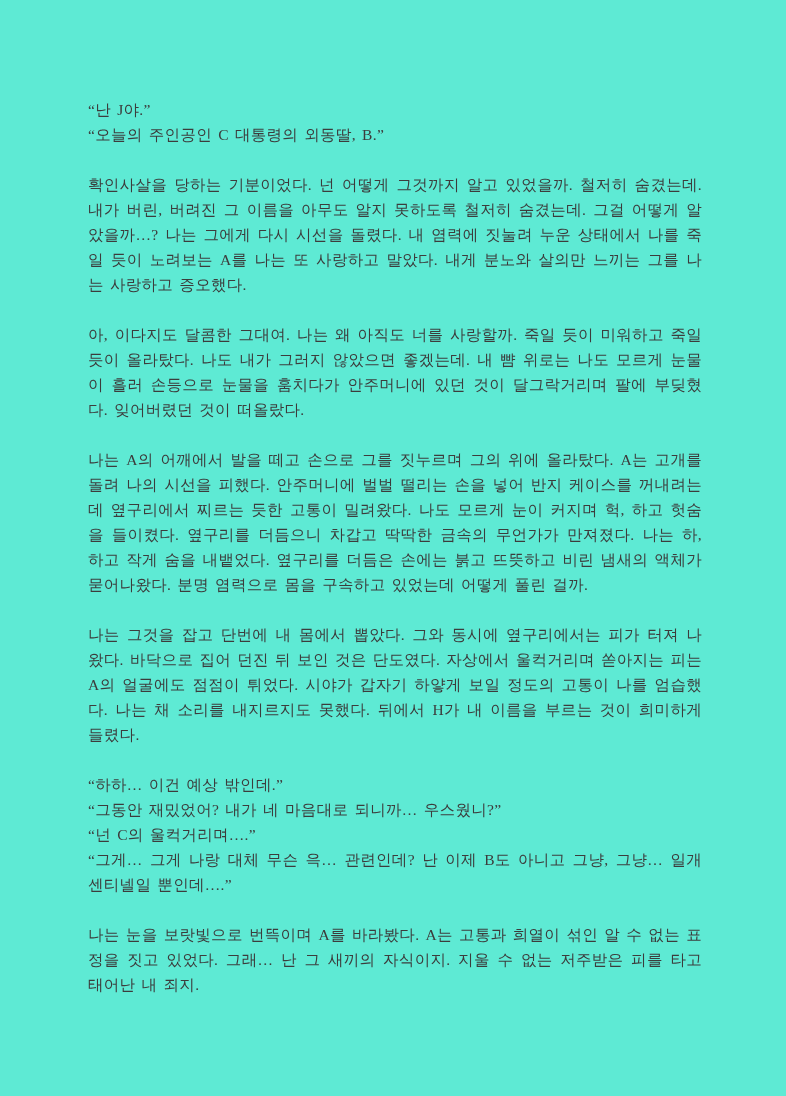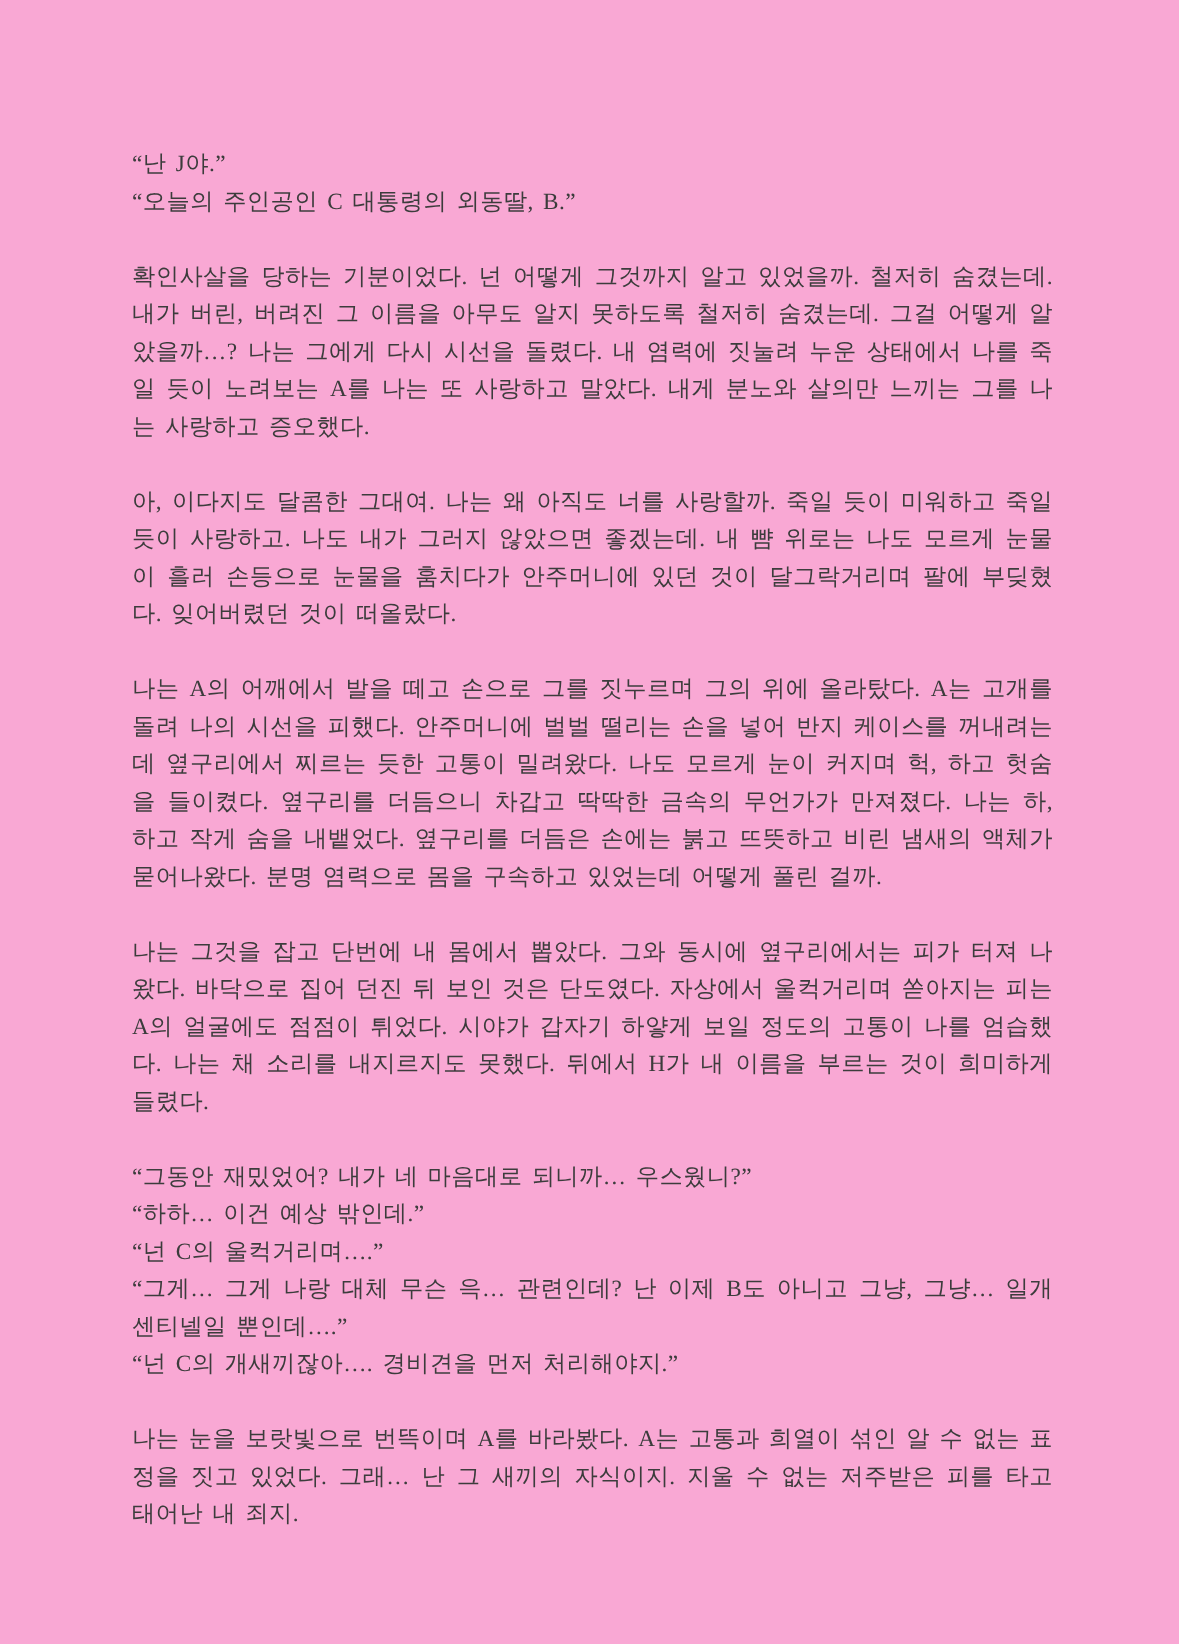--- a/index.html
+++ b/index.html
@@ -4,21 +4,21 @@
 <style>
   html, body {
     margin: 0;
     padding: 0;
     background: #ffffff;
   }
   .page {
     position: relative;
     width: 786px;
     height: 1096px;
-    background: #f9a8d4;
+    background: #5eead4;
     overflow: hidden;
   }
   .doc {
     position: absolute;
     left: 88px;
     top: 97px;
     width: 614px;
     color: #3c3c3c;
     font-family: "Liberation Serif", "DejaVu Serif", serif;
     font-size: 15.5px;
@@ -42,37 +42,36 @@
     <div class="block">
       <p>“난 J야.”</p>
       <p>“오늘의 주인공인 C 대통령의 외동딸, B.”</p>
     </div>
 
     <div class="block">
       <p>확인사살을 당하는 기분이었다. 넌 어떻게 그것까지 알고 있었을까. 철저히 숨겼는데. 내가 버린, 버려진 그 이름을 아무도 알지 못하도록 철저히 숨겼는데. 그걸 어떻게 알았을까…? 나는 그에게 다시 시선을 돌렸다. 내 염력에 짓눌려 누운 상태에서 나를 죽일 듯이 노려보는 A를 나는 또 사랑하고 말았다. 내게 분노와 살의만 느끼는 그를 나는 사랑하고 증오했다.</p>
     </div>
 
     <div class="block">
-      <p>아, 이다지도 달콤한 그대여. 나는 왜 아직도 너를 사랑할까. 죽일 듯이 미워하고 죽일 듯이 사랑하고. 나도 내가 그러지 않았으면 좋겠는데. 내 뺨 위로는 나도 모르게 눈물이 흘러 손등으로 눈물을 훔치다가 안주머니에 있던 것이 달그락거리며 팔에 부딪혔다. 잊어버렸던 것이 떠올랐다.</p>
+      <p>아, 이다지도 달콤한 그대여. 나는 왜 아직도 너를 사랑할까. 죽일 듯이 미워하고 죽일 듯이 올라탔다. 나도 내가 그러지 않았으면 좋겠는데. 내 뺨 위로는 나도 모르게 눈물이 흘러 손등으로 눈물을 훔치다가 안주머니에 있던 것이 달그락거리며 팔에 부딪혔다. 잊어버렸던 것이 떠올랐다.</p>
     </div>
 
     <div class="block">
       <p>나는 A의 어깨에서 발을 떼고 손으로 그를 짓누르며 그의 위에 올라탔다. A는 고개를 돌려 나의 시선을 피했다. 안주머니에 벌벌 떨리는 손을 넣어 반지 케이스를 꺼내려는데 옆구리에서 찌르는 듯한 고통이 밀려왔다. 나도 모르게 눈이 커지며 헉, 하고 헛숨을 들이켰다. 옆구리를 더듬으니 차갑고 딱딱한 금속의 무언가가 만져졌다. 나는 하, 하고 작게 숨을 내뱉었다. 옆구리를 더듬은 손에는 붉고 뜨뜻하고 비린 냄새의 액체가 묻어나왔다. 분명 염력으로 몸을 구속하고 있었는데 어떻게 풀린 걸까.</p>
     </div>
 
     <div class="block">
       <p>나는 그것을 잡고 단번에 내 몸에서 뽑았다. 그와 동시에 옆구리에서는 피가 터져 나왔다. 바닥으로 집어 던진 뒤 보인 것은 단도였다. 자상에서 울컥거리며 쏟아지는 피는 A의 얼굴에도 점점이 튀었다. 시야가 갑자기 하얗게 보일 정도의 고통이 나를 엄습했다. 나는 채 소리를 내지르지도 못했다. 뒤에서 H가 내 이름을 부르는 것이 희미하게 들렸다.</p>
     </div>
 
     <div class="block">
+      <p>“하하… 이건 예상 밖인데.”</p>
       <p>“그동안 재밌었어? 내가 네 마음대로 되니까… 우스웠니?”</p>
-      <p>“하하… 이건 예상 밖인데.”</p>
       <p>“넌 C의 울컥거리며….”</p>
       <p>“그게… 그게 나랑 대체 무슨 윽… 관련인데? 난 이제 B도 아니고 그냥, 그냥… 일개 센티넬일 뿐인데….”</p>
-      <p>“넌 C의 개새끼잖아…. 경비견을 먼저 처리해야지.”</p>
     </div>
 
     <div class="block">
       <p>나는 눈을 보랏빛으로 번뜩이며 A를 바라봤다. A는 고통과 희열이 섞인 알 수 없는 표정을 짓고 있었다. 그래… 난 그 새끼의 자식이지. 지울 수 없는 저주받은 피를 타고 태어난 내 죄지.</p>
     </div>
 
   </div>
 </div>
 
 </body></html>

